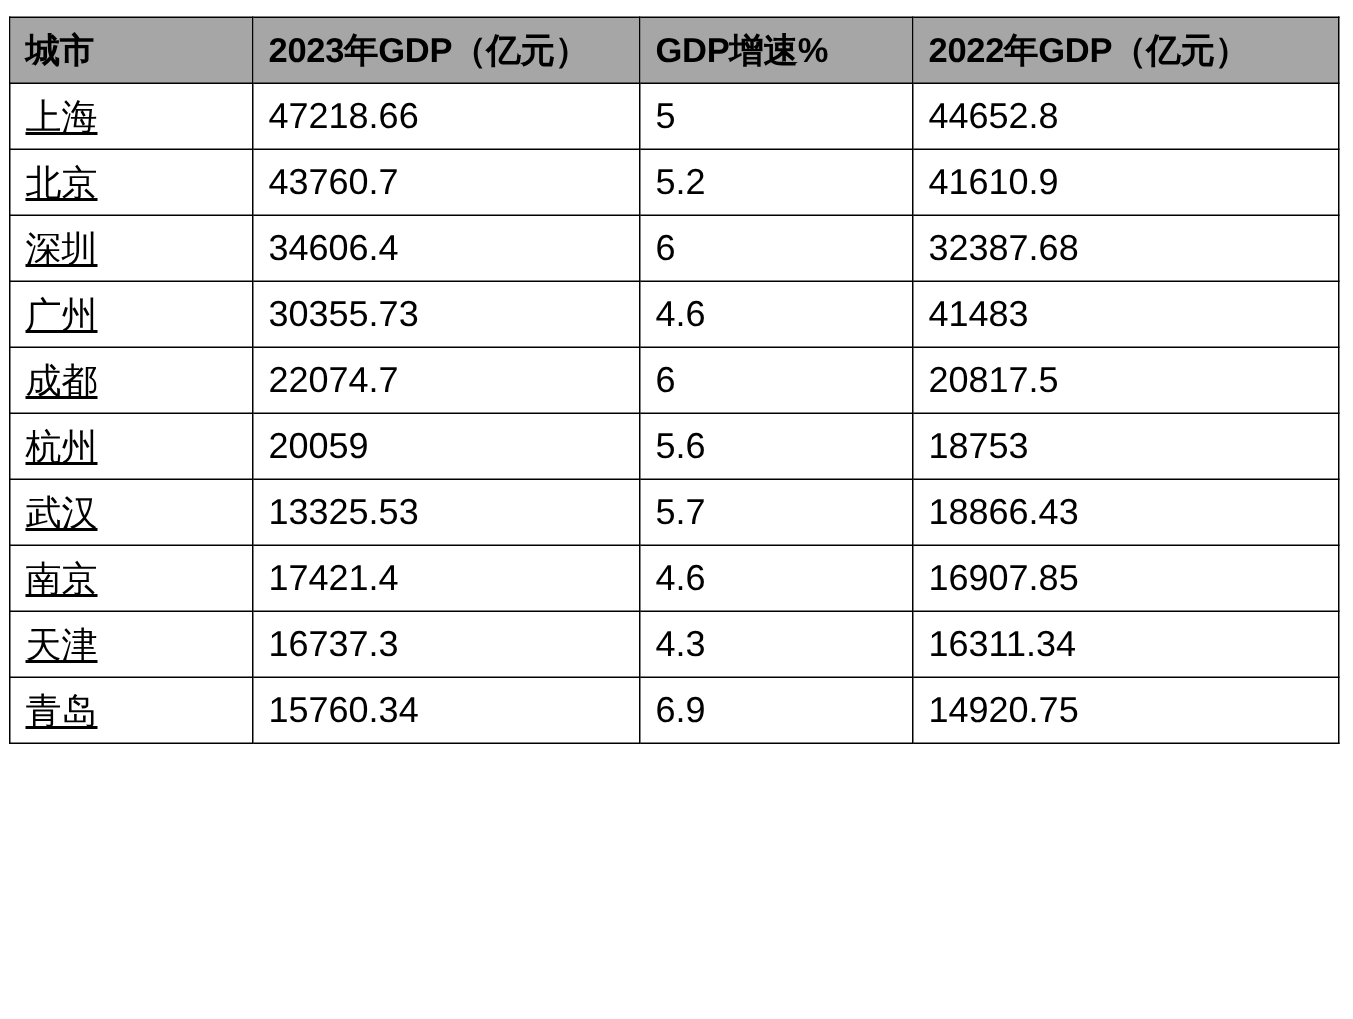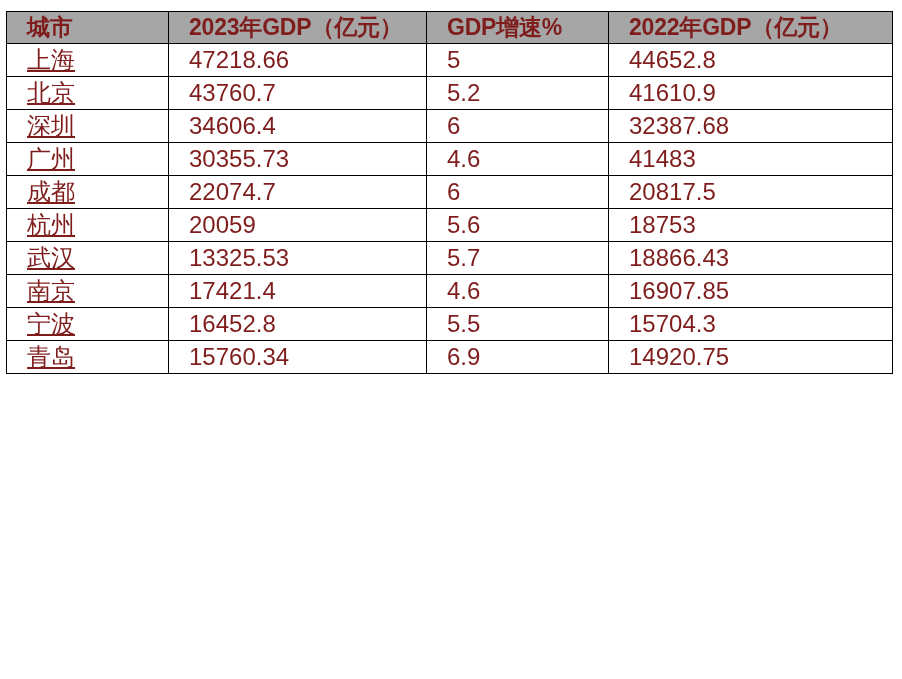--- a/index.html
+++ b/index.html
@@ -28,24 +28,24 @@
     width: 886px;
   }
   table.gdp-table col.c-city { width: 162px; }
   table.gdp-table col.c-gdp23 { width: 258px; }
   table.gdp-table col.c-growth { width: 182px; }
   table.gdp-table col.c-gdp22 { width: 284px; }
 
   table.gdp-table th,
   table.gdp-table td {
     border: 1px solid #000000;
-    height: 32px;
+    height: 44px;
     font-size: 24px;
-    color: #7f1d1d;
-    padding: 0 20px;
+    color: #000000;
+    padding: 0 10px;
     box-sizing: border-box;
     white-space: nowrap;
     overflow: hidden;
   }
   table.gdp-table thead th {
     background: #a6a6a6;
     font-weight: bold;
     text-align: left;
     font-size: 23px;
     letter-spacing: -0.2px;
@@ -122,24 +122,24 @@
         <td class="num">5.7</td>
         <td class="num">18866.43</td>
       </tr>
       <tr>
         <td class="city">南京</td>
         <td class="num">17421.4</td>
         <td class="num">4.6</td>
         <td class="num">16907.85</td>
       </tr>
       <tr>
-        <td class="city">宁波</td>
-        <td class="num">16452.8</td>
-        <td class="num">5.5</td>
-        <td class="num">15704.3</td>
+        <td class="city">天津</td>
+        <td class="num">16737.3</td>
+        <td class="num">4.3</td>
+        <td class="num">16311.34</td>
       </tr>
       <tr>
         <td class="city">青岛</td>
         <td class="num">15760.34</td>
         <td class="num">6.9</td>
         <td class="num">14920.75</td>
       </tr>
     </tbody>
   </table>
 </div>

